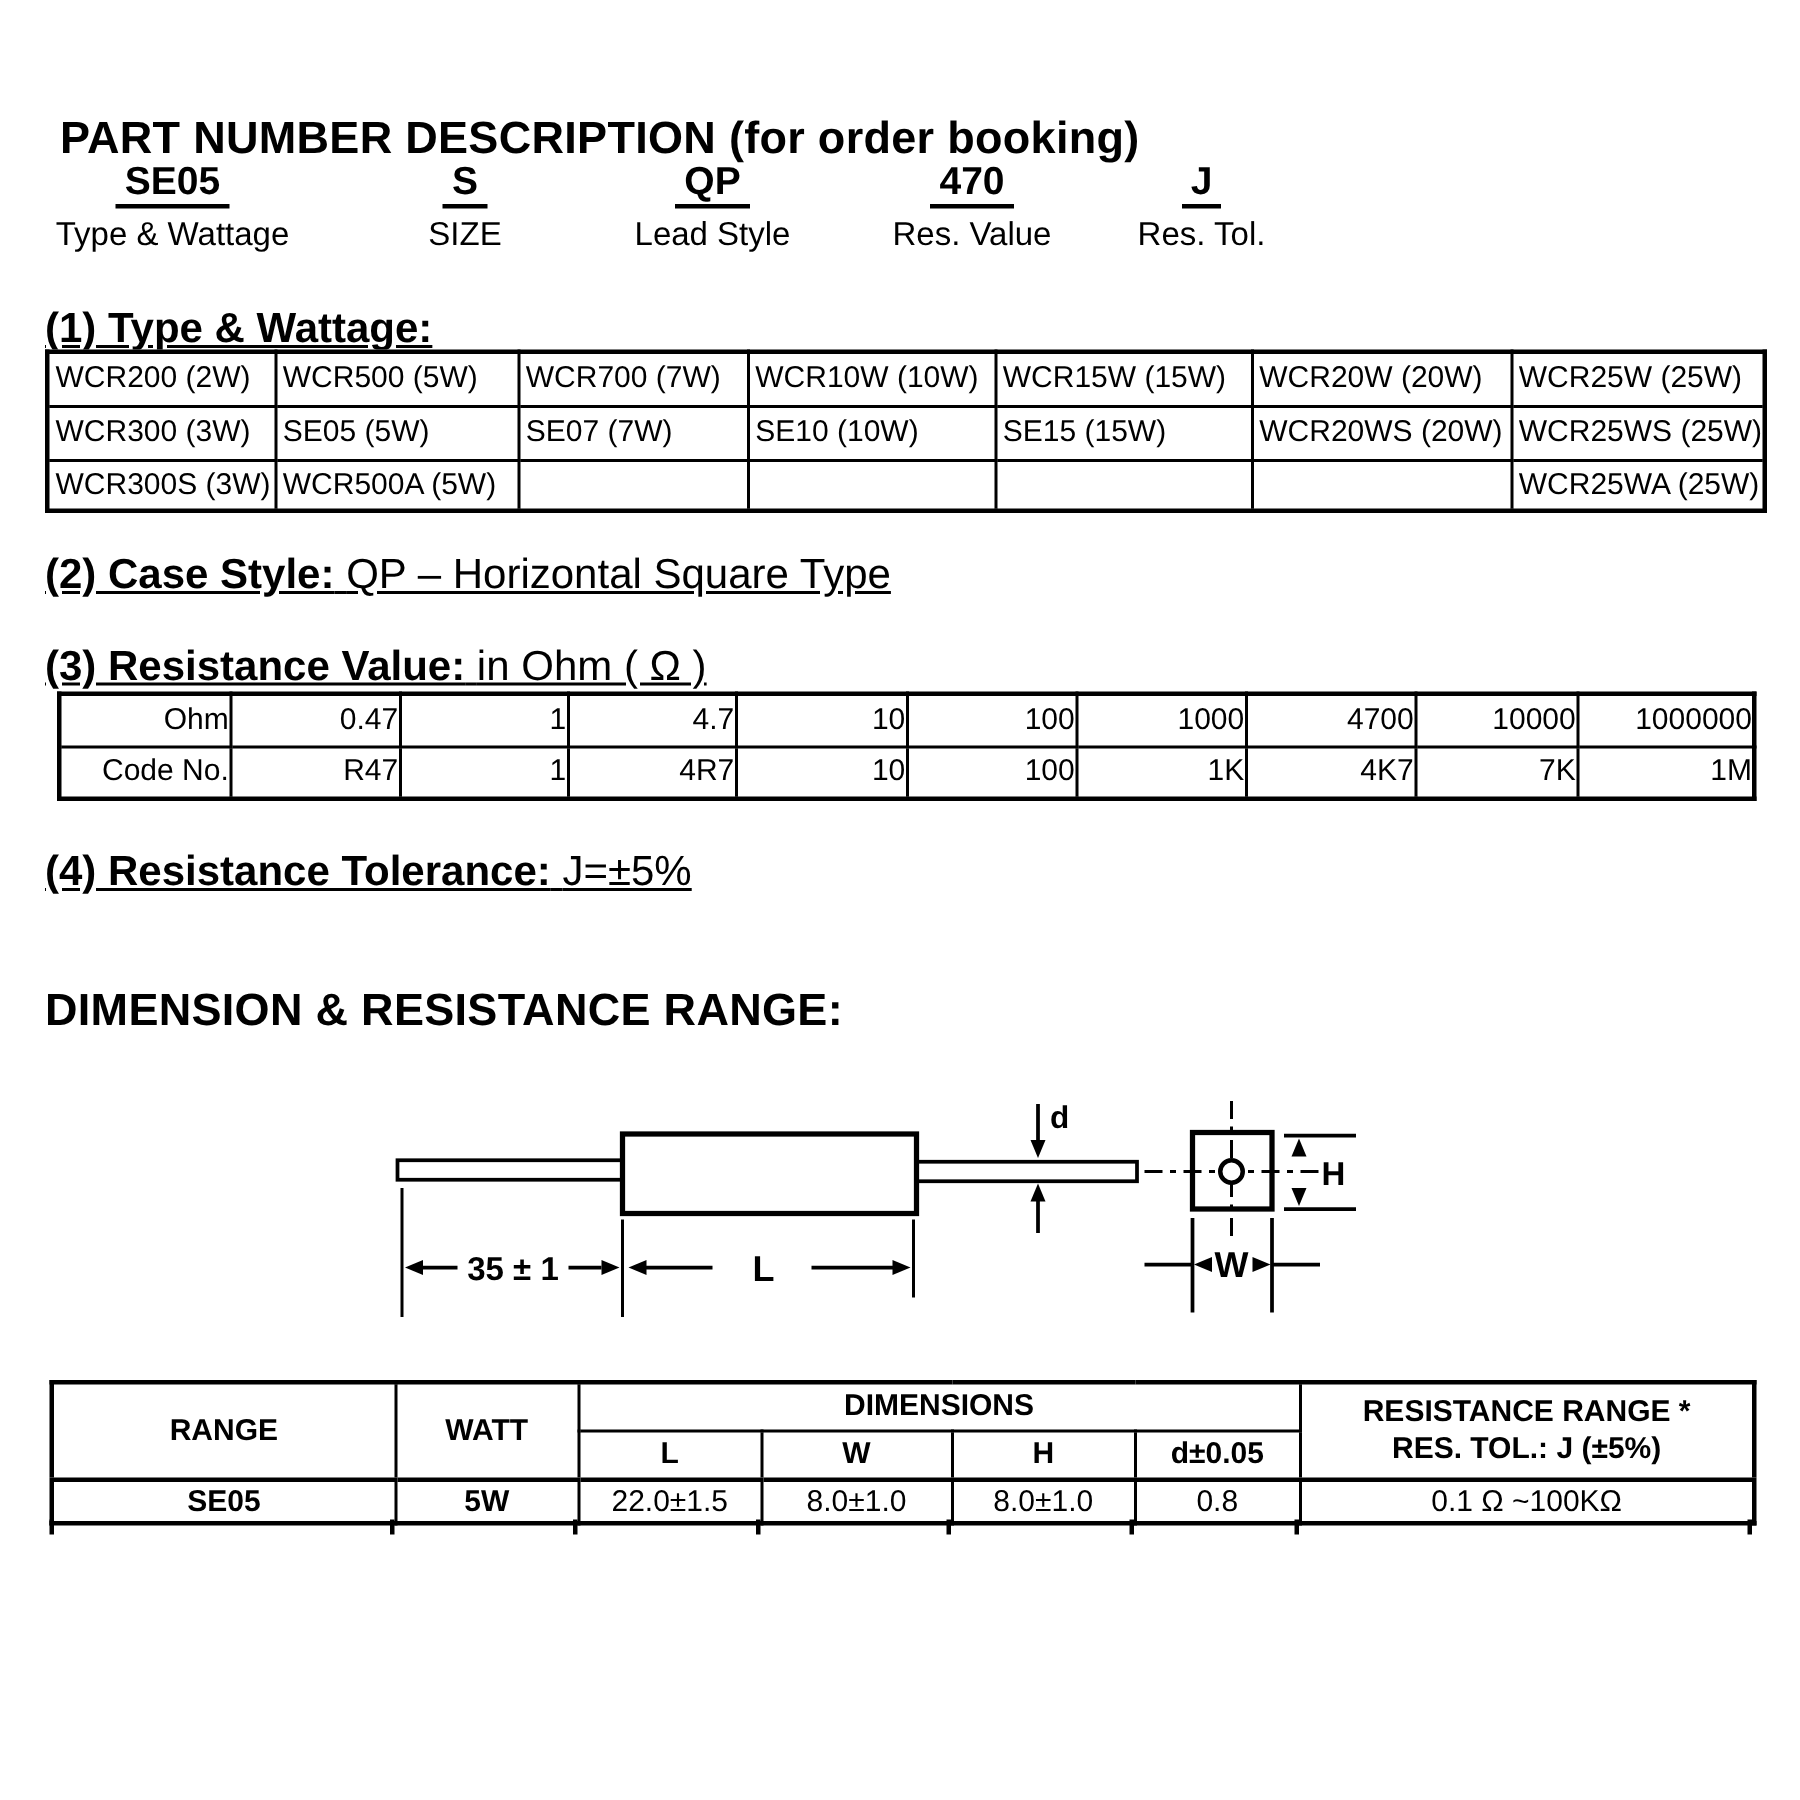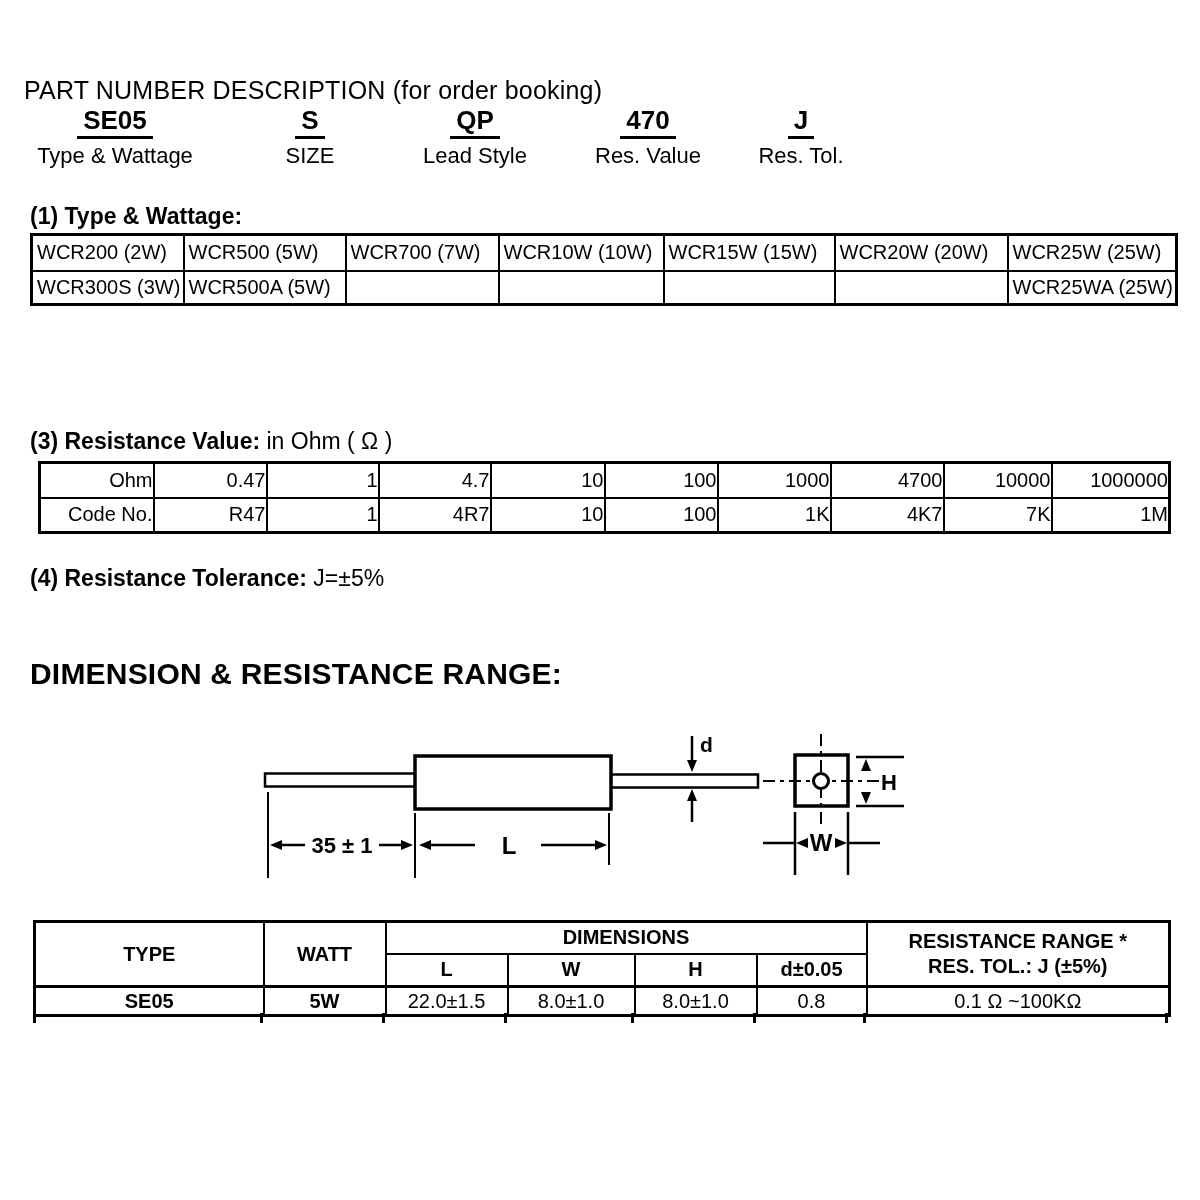--- a/index.html
+++ b/index.html
@@ -1,27 +1,27 @@
 <!DOCTYPE html>
 <html><head>
 <meta charset="utf-8">
 <style>
   * { margin:0; padding:0; box-sizing:border-box; }
   html,body { background:#ffffff; }
   body { width:1200px; height:1200px; font-family:"Liberation Sans", sans-serif; color:#000; }
   .page { position:relative; width:1200px; height:1200px; background:#fff; overflow:hidden; }
 
-  .title { position:absolute; left:24px; top:76px; font-size:25px; font-weight:400; letter-spacing:0.2px; }
+  .title { position:absolute; left:40px; top:76px; font-size:30px; font-weight:700; letter-spacing:0.2px; }
 
   .pn-row { position:absolute; top:106px; left:0; width:1200px; height:64px; }
   .pn-seg { position:absolute; text-align:center; }
   .pn-code { display:inline-block; font-size:26px; font-weight:700; border-bottom:3px solid #000; padding:0 6px 1px 6px; line-height:1.1; }
   .pn-label { font-size:22px; font-weight:400; margin-top:4px; white-space:nowrap; }
 
-  .sec-heading { position:absolute; left:30px; font-size:23px; font-weight:700; white-space:nowrap; }
+  .sec-heading { position:absolute; left:30px; font-size:28px; font-weight:700; white-space:nowrap;text-decoration:underline; }
   .sec-heading .val { font-weight:400; }
   .big-heading { position:absolute; left:30px; font-size:30px; font-weight:700; letter-spacing:0.2px; }
 
   table { border-collapse:collapse; table-layout:fixed; position:absolute; background:#fff; }
   td, th { border:2px solid #000; font-size:20px; overflow:hidden; white-space:nowrap; vertical-align:middle; }
   table.outer { border:3px solid #000;padding-left:36px; }
 
   .tw-table { left:30px; top:233px; width:1145px; }
   .tw-table td { height:36px; padding-left:4px; font-weight:400; text-align:left; }
   .tw-table tr:last-child td { height:34px; }
@@ -89,31 +89,44 @@
         <tr>
       <td>WCR200 (2W)</td>
       <td>WCR500 (5W)</td>
       <td>WCR700 (7W)</td>
       <td>WCR10W (10W)</td>
       <td>WCR15W (15W)</td>
       <td>WCR20W (20W)</td>
       <td>WCR25W (25W)</td>
     </tr>
     <tr>
+      <td>WCR300 (3W)</td>
+      <td>SE05 (5W)</td>
+      <td>SE07 (7W)</td>
+      <td>SE10 (10W)</td>
+      <td>SE15 (15W)</td>
+      <td>WCR20WS (20W)</td>
+      <td>WCR25WS (25W)</td>
+    </tr>
+    <tr>
       <td>WCR300S (3W)</td>
       <td>WCR500A (5W)</td>
       <td></td>
       <td></td>
       <td></td>
       <td></td>
       <td>WCR25WA (25W)</td>
     </tr>
   </tbody>
     </table>
 
+  <div class="sec-heading" style="top:367px;">
+    <span>(2) Case Style:</span>
+    <span class="val">QP – Horizontal Square Type</span>
+  </div>
 
   <div class="sec-heading" style="top:428px;text-align:right;">
     <span>(3) Resistance Value:</span>
     <span class="val">in Ohm ( Ω )</span>
   </div>
 
   <table class="rv-table outer">
     <colgroup>
         <col style="width:114px">
         <col style="width:113px">
@@ -228,21 +241,21 @@
         <col style="width:229px">
         <col style="width:122px">
         <col style="width:122px">
         <col style="width:127px">
         <col style="width:122px">
         <col style="width:110px">
         <col style="width:303px">
       </colgroup>
     <tbody>
         <tr class="h1">
-      <th rowspan="2">TYPE</th>
+      <th rowspan="2">RANGE</th>
       <th rowspan="2">WATT</th>
       <th colspan="4">DIMENSIONS</th>
       <th rowspan="2">
         <div class="range-head">RESISTANCE RANGE *</div>
         <div class="range-head">RES. TOL.: J (±5%)</div>
       </th>
     </tr>
     <tr class="h2">
       <th>L</th>
       <th>W</th>

